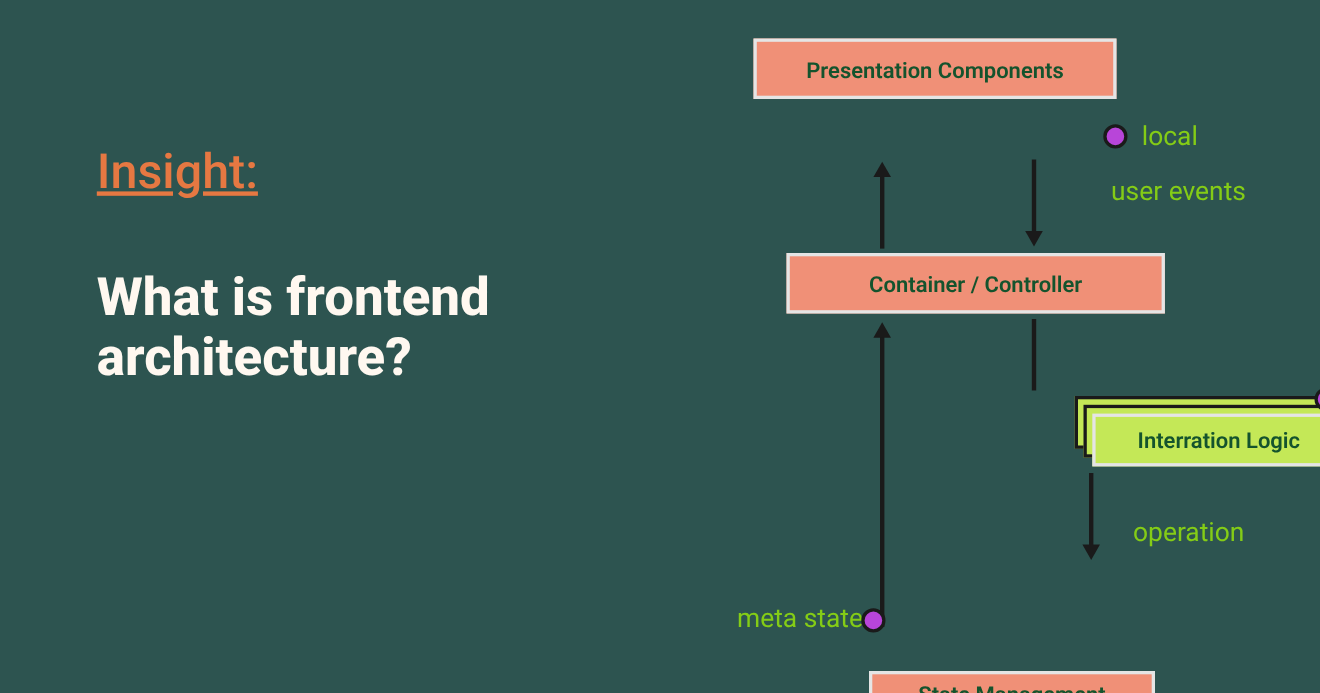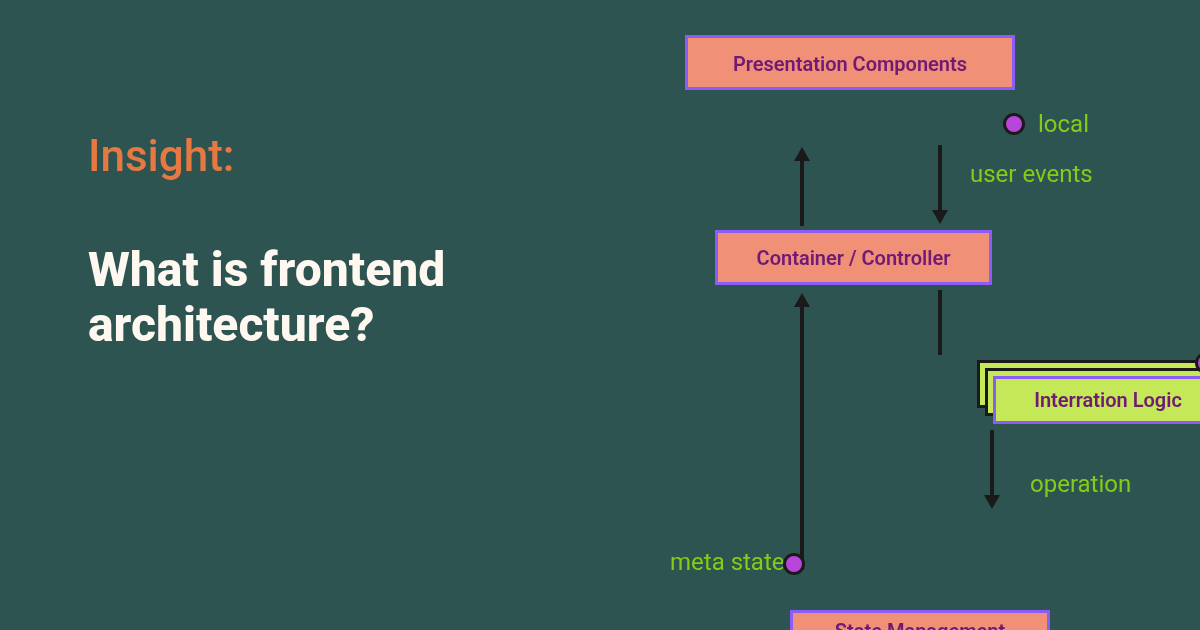--- a/index.html
+++ b/index.html
@@ -15,41 +15,42 @@
     position: absolute;
     left: 88px;
     top: 130px;
     max-width: 520px;
   }
   .insight-label {
     color: #e67842;
     font-size: 44px;
     font-weight: 500;
     margin-bottom: 60px;
+    text-decoration: underline;
   }
   .main-title {
     color: #fff8f0;
     font-size: 48px;
     font-weight: 800;
     line-height: 1.15;
   }
   .diagram {
     position: absolute;
     left: 620px;
     top: 0;
     width: 580px;
     height: 630px;
   }
   .box {
     position: absolute;
-    border: 3px solid #8b5cf6;
+    border: 3px solid #e5e5e5;
     text-align: center;
     font-size: 20px;
     font-weight: 600;
-    color: #701a75;
+    color: #14532d;
     display: flex;
     align-items: center;
     justify-content: center;
   }
   .box-orange { background: #f09077; }
   .box-green { background: #c4e857; }
   .dot {
     position: absolute;
     width: 22px;
     height: 22px;
@@ -98,29 +99,29 @@
 
 <div class="diagram">
 
   <div class="box box-orange" style="left:65px; top:35px; width:330px; height:55px; padding-top:2px;">Presentation Components</div>
 
 
   <div class="dot" style="left:383px; top:113px;"></div>
 
   <div class="small-label" style="left:418px; top:110px;">local</div>
 
-  <div class="small-label" style="left:350px; top:160px;">user events</div>
+  <div class="small-label" style="left:390px; top:160px;">user events</div>
 
   <div class="arrow-line" style="left:318px; top:145px; height:68px;"></div>
   <div class="arrow-head-down" style="left:312px; top:210px;"></div>
 
   <div class="arrow-line" style="left:180px; top:158px; height:68px;"></div>
   <div class="arrow-head-up" style="left:174px; top:147px;"></div>
 
-  <div class="box box-orange" style="left:95px; top:230px; width:277px; height:55px;">Container / Controller</div>
+  <div class="box box-orange" style="left:95px; top:230px; width:344px; height:55px;">Container / Controller</div>
 
   <div class="arrow-line" style="left:180px; top:305px; height:265px;"></div>
   <div class="arrow-head-up" style="left:174px; top:293px;"></div>
 
   <div class="arrow-line" style="left:318px; top:290px; height:65px;"></div>
 
   <div class="stack-card" style="left:357px; top:360px; width:230px; height:48px;"></div>
   <div class="stack-card" style="left:365px; top:368px; width:230px; height:48px;"></div>
   <div class="box box-green" style="left:373px; top:376px; width:230px; height:48px;">Interration Logic</div>
   <div class="dot" style="left:575px; top:352px;"></div>

